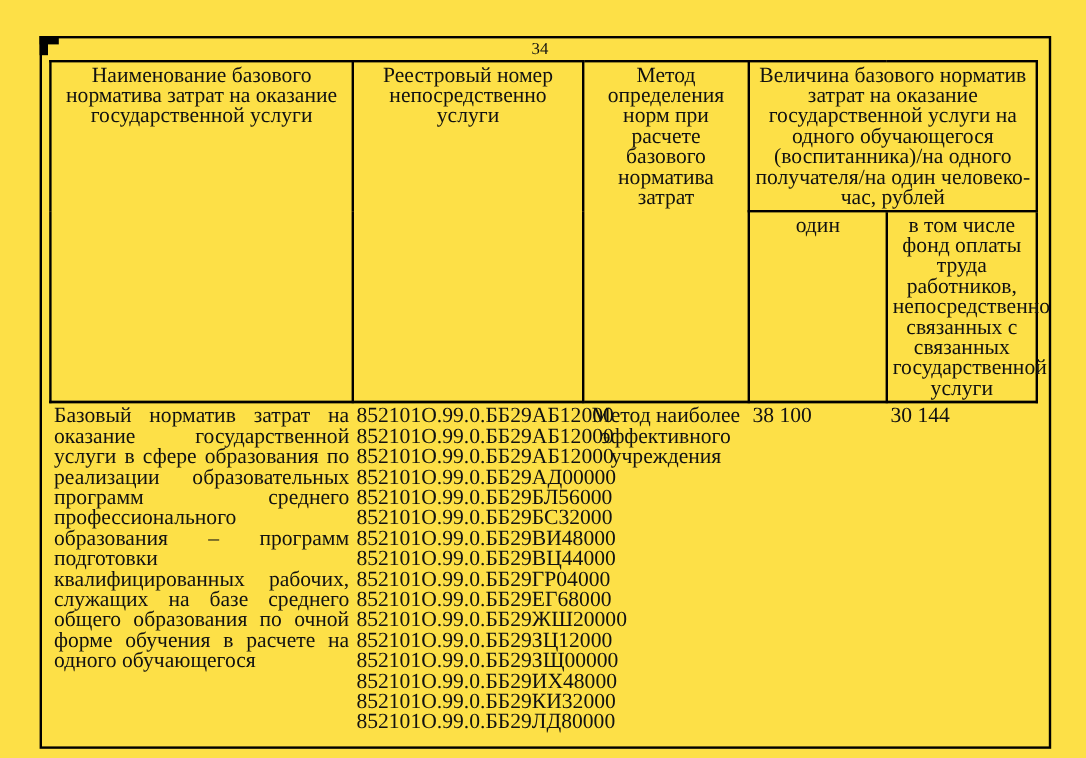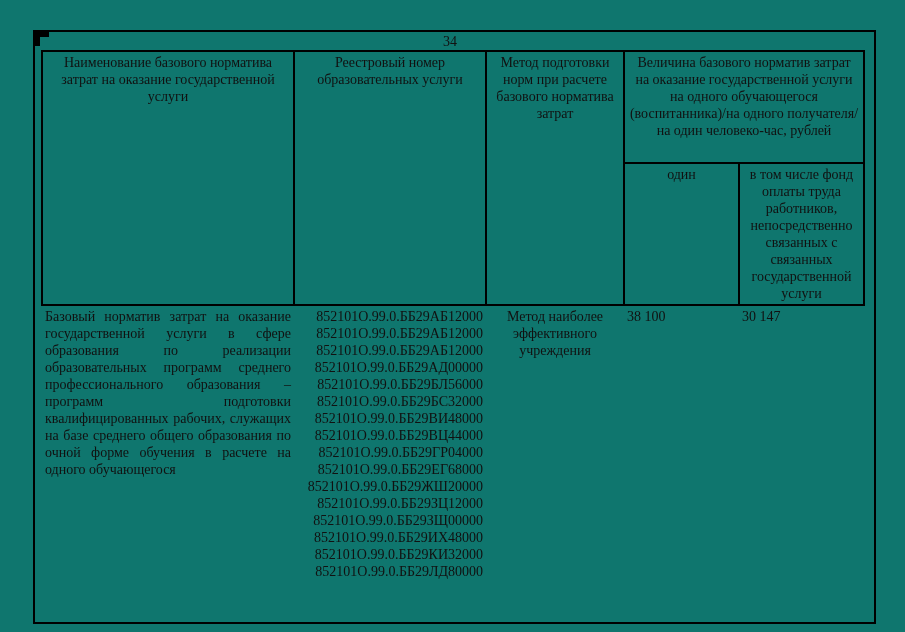--- a/index.html
+++ b/index.html
@@ -4,21 +4,21 @@
 <style>
   html, body {
     margin: 0;
     padding: 0;
     background: #ffffff;
   }
   .page {
     position: relative;
     width: 905px;
     height: 632px;
-    background: #0f766e;
+    background: #fde047;
     font-family: "Liberation Serif", "DejaVu Serif", serif;
     color: #111111;
     overflow: hidden;
   }
   .frame {
     position: absolute;
     left: 33px;
     top: 30px;
     width: 843px;
     height: 594px;
@@ -50,21 +50,21 @@
     font-size: 14px;
     line-height: 16px;
   }
   table.doc-table {
     position: absolute;
     left: 6px;
     top: 18px;
     width: 822px;
     border-collapse: collapse;
     table-layout: fixed;
-    font-size: 14px;
+    font-size: 18px;
     line-height: 17px;
   }
   table.doc-table th {
     border: 2px solid #000000;
     font-weight: normal;
     text-align: center;
     vertical-align: top;
     padding: 2px 4px;
     box-sizing: border-box;
   }
@@ -106,22 +106,22 @@
       <colgroup>
         <col style="width:252px">
         <col style="width:192px">
         <col style="width:138px">
         <col style="width:115px">
         <col style="width:125px">
       </colgroup>
       <thead>
         <tr class="header-top">
           <th rowspan="2">Наименование базового норматива затрат на оказание государственной услуги</th>
-          <th rowspan="2">Реестровый номер образовательных услуги</th>
-          <th rowspan="2">Метод подготовки норм при расчете базового норматива затрат</th>
+          <th rowspan="2">Реестровый номер непосредственно услуги</th>
+          <th rowspan="2">Метод определения норм при расчете базового норматива затрат</th>
           <th colspan="2">Величина базового норматив затрат на оказание государственной услуги на одного обучающегося (воспитанника)/на одного получателя/на один человеко-час, рублей</th>
         </tr>
         <tr class="header-sub">
           <th>один</th>
           <th>в том числе фонд оплаты труда работников, непосредственно связанных с связанных государственной услуги</th>
         </tr>
       </thead>
       <tbody>
         <tr>
           <td class="cell-name">Базовый норматив затрат на оказание государственной услуги в сфере образования по реализации образовательных программ среднего профессионального образования – программ подготовки квалифицированных рабочих, служащих на базе среднего общего образования по очной форме обучения в расчете на одного обучающегося</td>
@@ -136,18 +136,18 @@
 852101О.99.0.ББ29ГР04000
 852101О.99.0.ББ29ЕГ68000
 852101О.99.0.ББ29ЖШ20000
 852101О.99.0.ББ29ЗЦ12000
 852101О.99.0.ББ29ЗЩ00000
 852101О.99.0.ББ29ИХ48000
 852101О.99.0.ББ29КИ32000
 852101О.99.0.ББ29ЛД80000</td>
           <td class="cell-method">Метод наиболее эффективного учреждения</td>
           <td class="cell-num">38 100</td>
-          <td class="cell-num">30 147</td>
+          <td class="cell-num">30 144</td>
         </tr>
       </tbody>
     </table>
   </div>
 </div>
 
 </body></html>

